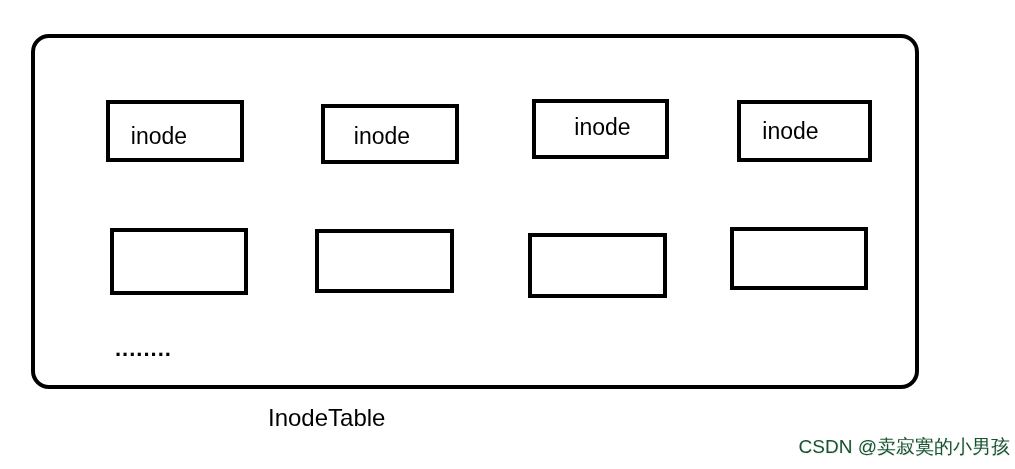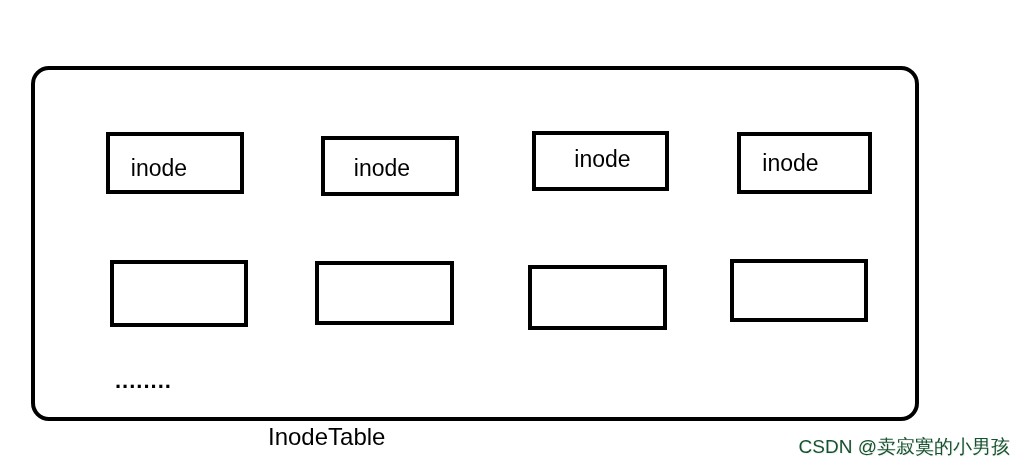--- a/index.html
+++ b/index.html
@@ -15,21 +15,20 @@
   .inode-table {
     position: absolute;
     left: 31px;
     top: 34px;
     width: 888px;
     height: 355px;
     border: 4px solid #000000;
     border-radius: 18px;
     box-sizing: border-box;
     background: #ffffff;
-    margin-top: 32px;
   }
   
   .cell {
     position: absolute;
     border: 4px solid #000000;
     box-sizing: border-box;
     background: #ffffff;
     display: flex;
     align-items: center;
     justify-content: center;
@@ -65,21 +64,20 @@
     line-height: 1;
   }
   
   .caption {
     position: absolute;
     left: 268px;
     top: 404px;
     font-size: 24px;
     color: #000000;
     line-height: 1.2;
-    margin-top: 19px;
   }
   
   .watermark {
     position: absolute;
     left: 758px;
     top: 436px;
     width: 252px;
     text-align: right;
     font-size: 19px;
     color: #14532d;

